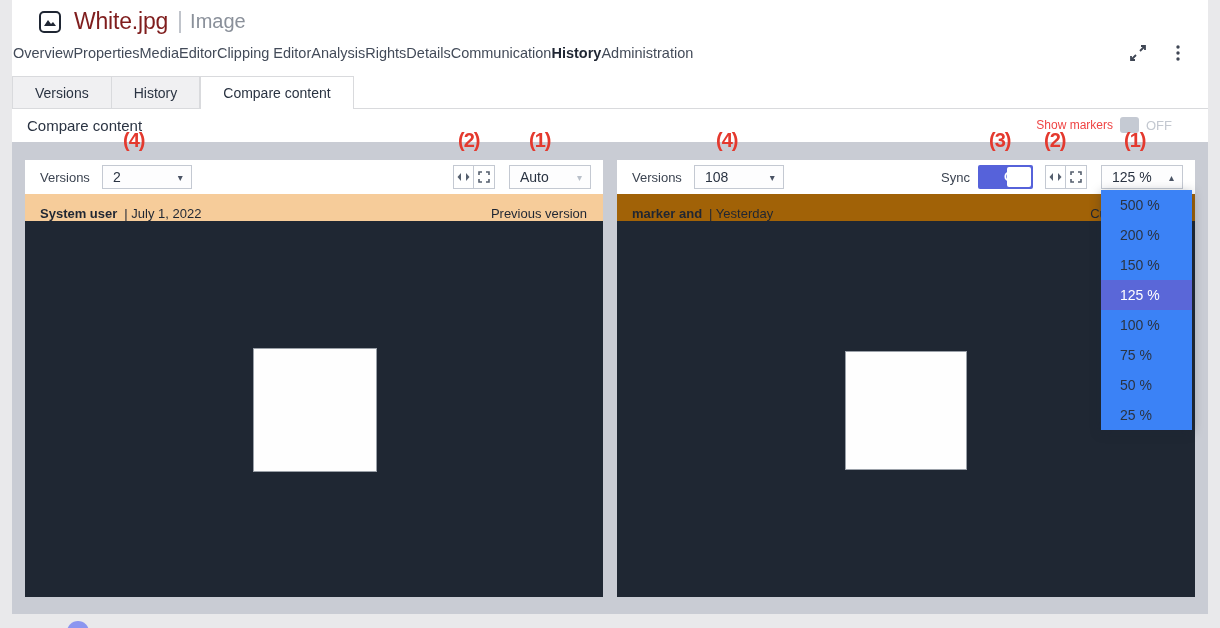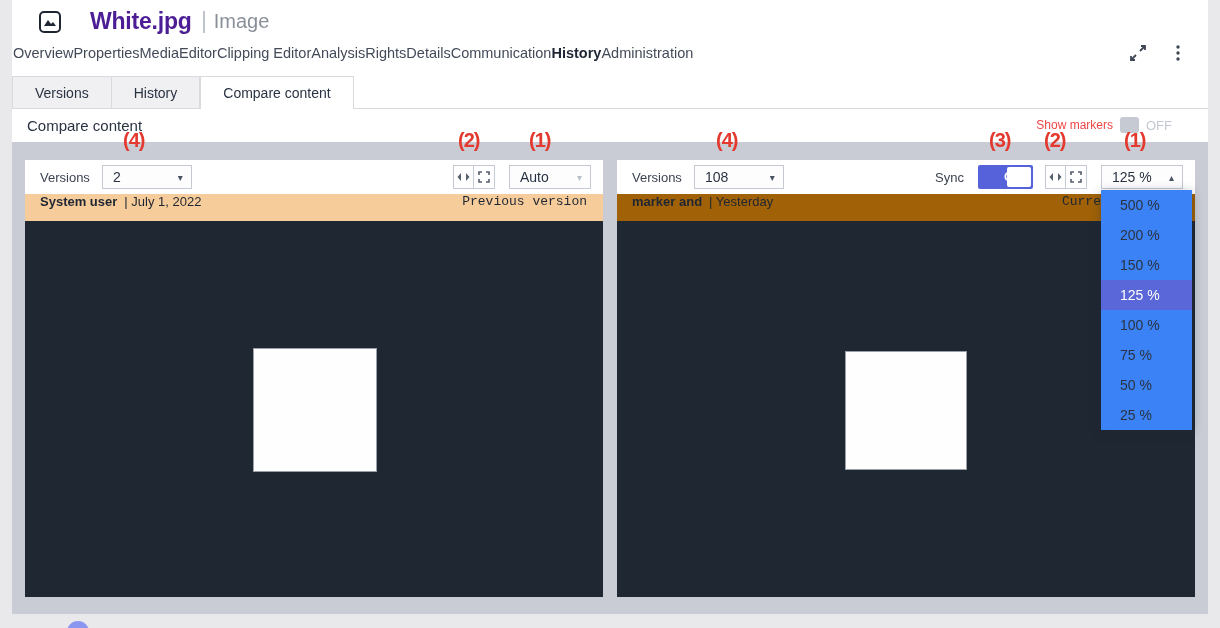--- a/index.html
+++ b/index.html
@@ -4,21 +4,21 @@
 <style>
   * { margin:0; padding:0; box-sizing:border-box; }
   html,body { width:1220px; height:628px; }
   body { font-family:"Liberation Sans", sans-serif; background:#e9e9eb; overflow:hidden; }
   .page { position:relative; width:1220px; height:628px; background:#e9e9eb; overflow:hidden; }
   .card { position:absolute; left:12px; top:0; width:1196px; height:614px; background:#ffffff; }
 
   
   .title-row { position:absolute; left:26px; top:8px; display:flex; align-items:center; }
   .doc-icon { width:24px; height:24px; margin-right:12px; }
-  .title { font-size:23px; font-weight:bold; color:#4c1d95; letter-spacing:-0.2px;margin-left:16px; }
+  .title { font-size:23px; font-weight:normal; color:#7f1d1d; letter-spacing:-0.2px; }
   .title-sep { width:2px; height:22px; background:#c0c4cb; margin:0 9px 0 11px; }
   .subtitle { font-size:20px; color:#8a909a; }
 
   .nav-row { position:absolute; left:1px; top:45px; display:flex; align-items:center; }
   .nav-item { font-size:14.5px; color:#434b59; cursor:pointer; white-space:nowrap; }
   .nav-item.active { font-weight:bold; color:#1f2633; }
 
   .header-icons { position:absolute; right:20px; top:43px; display:flex; gap:20px; align-items:center; }
   .hicon { width:20px; height:20px; color:#3f4654; }
 
@@ -45,34 +45,34 @@
   .panel-toolbar { height:34px; background:#ffffff; display:flex; align-items:center; padding:0 12px 0 15px; flex:none; }
   .tb-label { font-size:13px; color:#3c4451; margin-right:12px; }
   .select-box { height:24px; background:#fdfdfe; border:1px solid #c4c9d2; display:flex; align-items:center; padding:0 8px 0 10px; font-size:14px; color:#2a3342; cursor:pointer; }
   .select-box .val { flex:1; }
   .select-box .chev { font-size:10px; color:#4a5364; margin-left:6px; }
   .ver-select { width:90px; }
   .zoom-select { width:82px; margin-left:14px; }
   .zoom-select .chev.light { color:#b9c0ca; }
   .tb-spacer { flex:1; }
 
-  .sync-label { font-size:13px; color:#3c4451; margin-right:14px; }
+  .sync-label { font-size:13px; color:#3c4451; margin-right:8px; }
   .sync-toggle { width:55px; height:24px; background:#5662da; border-radius:2px; position:relative; display:flex; align-items:center; cursor:pointer; margin-right:12px; flex:none; }
   .sync-on { color:#fff; font-size:12px; font-weight:bold; margin-left:26px; }
   .sync-knob { position:absolute; right:2px; top:2px; width:24px; height:20px; background:#fff; border-radius:2px; }
 
   .icon-group { display:flex; flex:none; }
   .icon-btn { width:21px; height:24px; background:#fff; border:1px solid #c4c9d2; display:flex; align-items:center; justify-content:center; cursor:pointer; color:#555f6e; }
   .icon-btn + .icon-btn { border-left:none; }
 
-  .version-bar { height:27px; display:flex; align-items:flex-start; padding:0 16px 0 15px; font-size:13px; color:#1f2633; flex:none; }
+  .version-bar { height:27px; display:flex; align-items:flex-end; padding:0 16px 0 15px; font-size:13px; color:#1f2633; flex:none; }
   .vb-user { font-weight:bold; margin-right:7px; }
   .vb-date { }
   .vb-spacer { flex:1; }
-  .vb-tag { white-space:nowrap;font-family:Liberation Mono, monospace; }
+  .vb-tag { white-space:nowrap; }
 
   .viewer { flex:1; background:#1f2733; position:relative; overflow:hidden; }
   .white-square { position:absolute; background:#fefefe; border:1px solid #9aa0a8; }
   .panel.left  .white-square { left:228px; top:127px; width:124px; height:124px; }
   .panel.right .white-square { left:228px; top:130px; width:122px; height:119px; }
 
   
   .zoom-menu { position:absolute; left:1101px; top:190px; width:91px; background:#3b82f6; box-shadow:0 2px 10px rgba(30,38,51,0.35); z-index:10; }
   .menu-item { height:30px; display:flex; align-items:center; padding-left:19px; font-size:14px; color:#2a3342; cursor:pointer; }
   .menu-item.selected { background:#5a67d8; color:#ffffff; }

